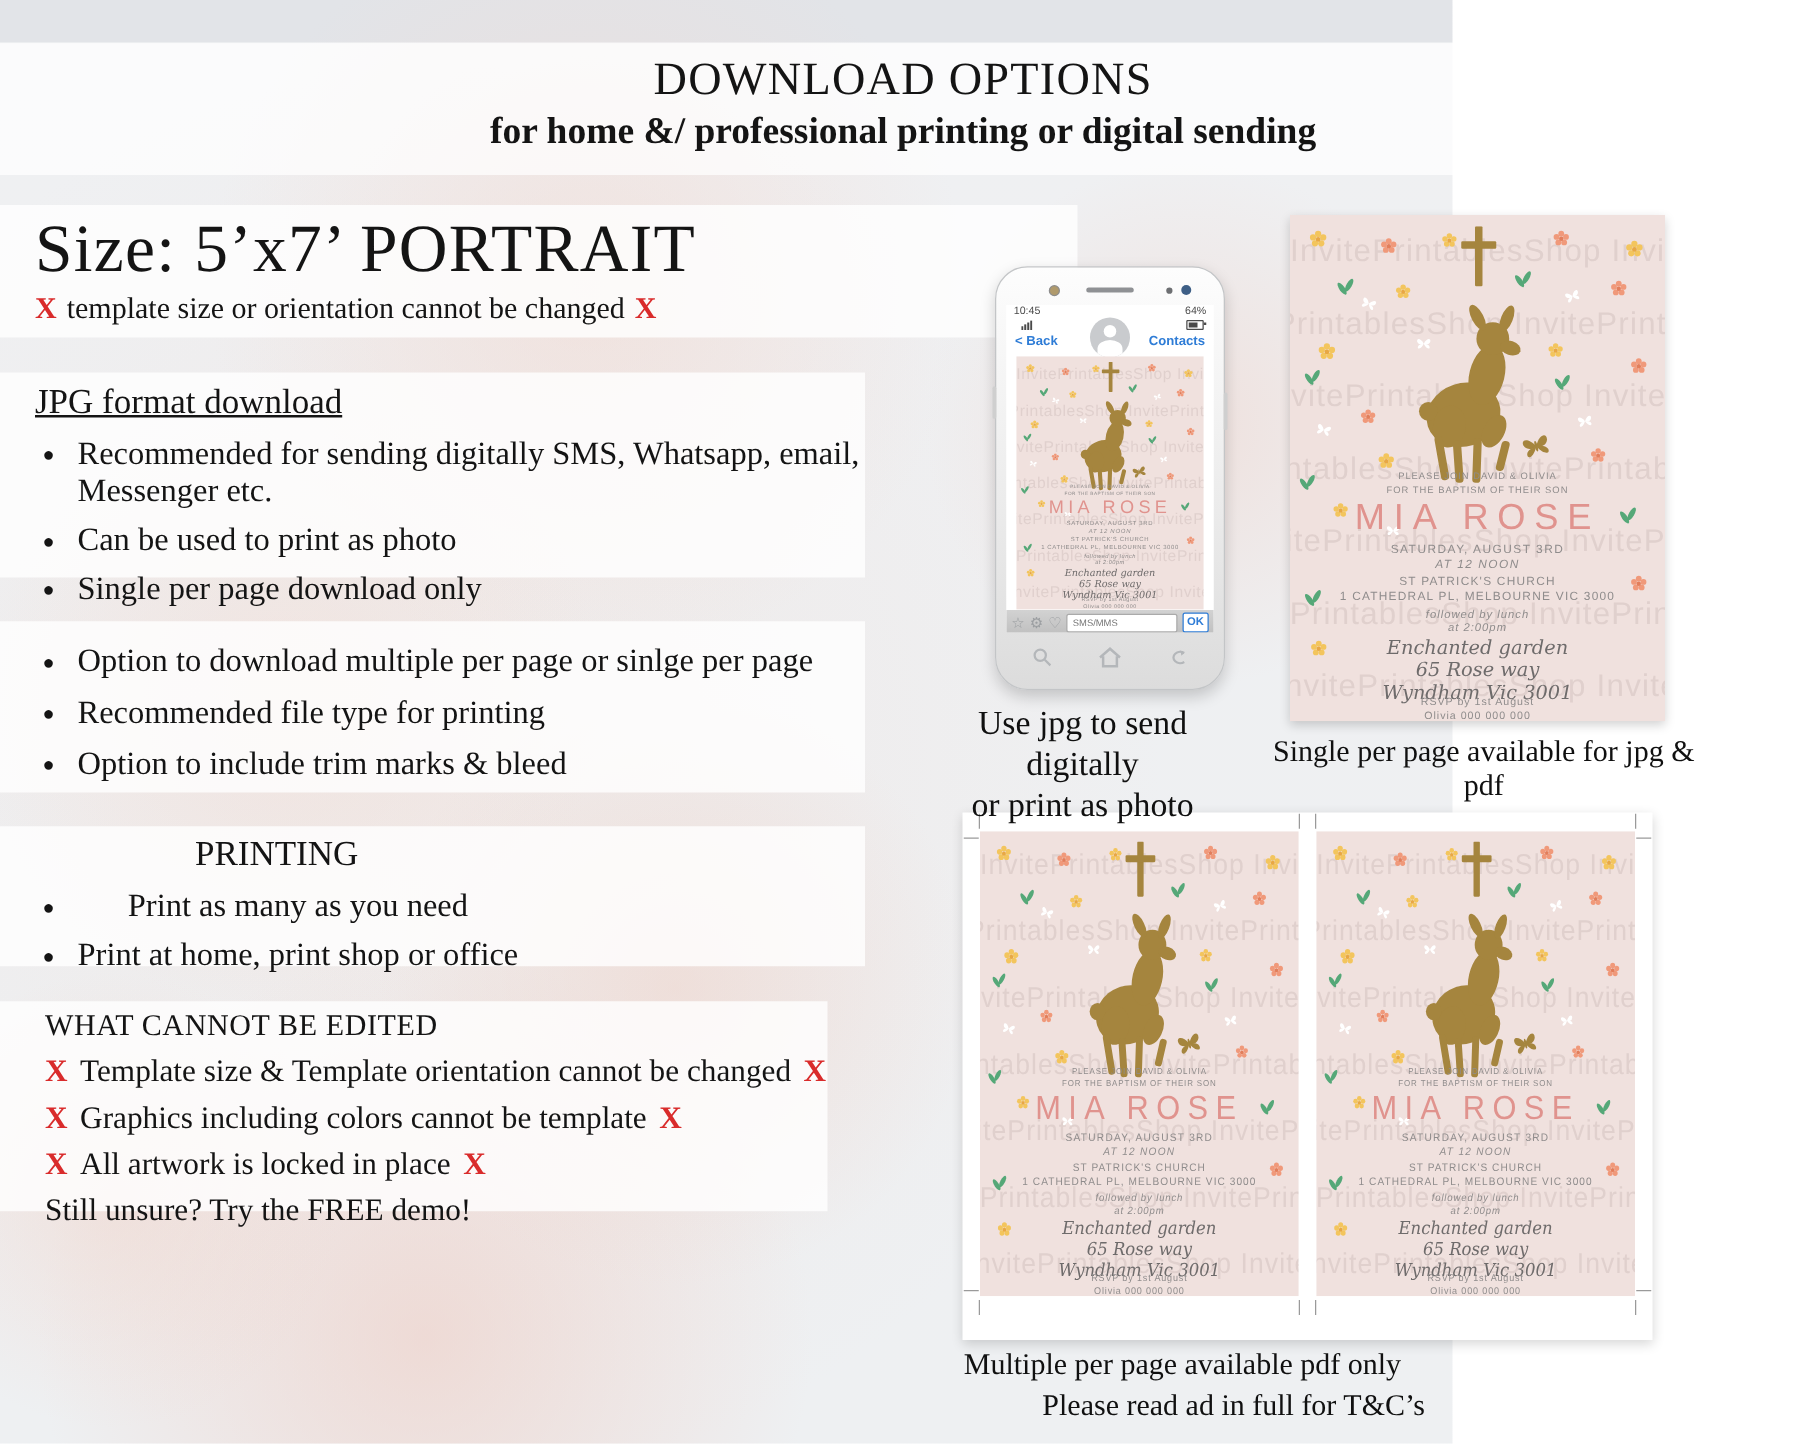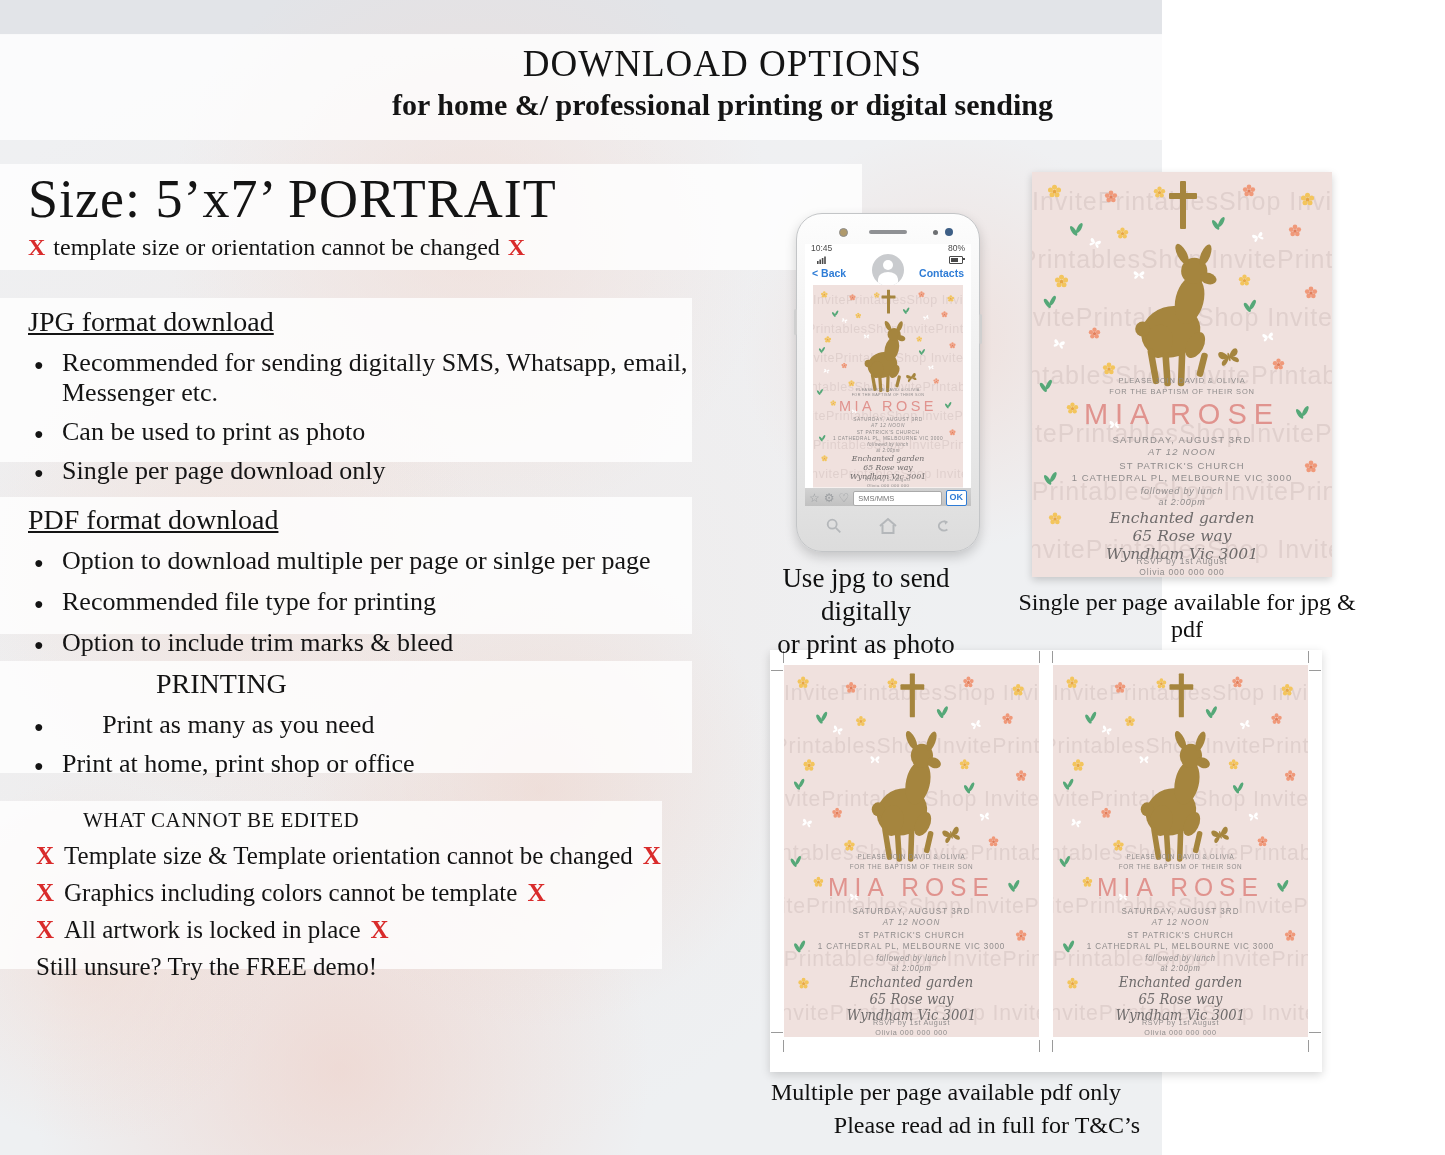--- a/index.html
+++ b/index.html
@@ -33,21 +33,21 @@
   .sec-title.u{text-decoration:underline;}
   ul.blist{list-style:none;margin:10px 0 0 0;padding:0;font-size:26px;line-height:30px;}
   ul.blist li{position:relative;padding:0 0 9px 34px;max-width:650px;}
   ul.blist li::before{content:"\25CF";position:absolute;left:6px;top:2px;font-size:16px;}
   .sec{position:absolute;left:28px;}
   .sec-jpg{top:306px;}
   .sec-pdf{top:504px;}
   .sec-pdf ul.blist li{padding-bottom:11px;}
   .sec-print{top:668px;text-align:center;}
   .sec-edit{top:808px;left:36px;}
-  .edit-title{font-size:21px;letter-spacing:.5px;margin-left:47px;}
+  .edit-title{font-size:24px;letter-spacing:.5px;}
   .edit-line{font-size:25px;margin-top:9px;}
   .edit-line .xr{margin-right:10px;}
   .edit-line .xr.tail{margin-left:10px;margin-right:0;}
   .edit-foot{font-size:25px;margin-top:9px;}
 
   
   .cap{position:absolute;font-size:27px;color:#101010;}
   .cap-phone{left:756px;top:562px;width:220px;text-align:center;line-height:33px;}
   .cap-single{left:1012px;top:589px;width:350px;text-align:center;font-size:24px;}
   .cap-multi{left:771px;top:1079px;font-size:24px;}
@@ -150,21 +150,20 @@
     <div class="sec-title u">JPG format download</div>
     <ul class="blist">
       <li>Recommended for sending digitally SMS, Whatsapp, email, Messenger etc.</li>
       <li>Can be used to print as photo</li>
       <li>Single per page download only</li>
     </ul>
   </div>
 
   <div class="band" style="left:0;top:497px;width:692px;height:137px;"></div>
   <div class="sec sec-pdf">
-    <div class="sec-title u">PDF format download</div>
     <ul class="blist">
       <li>Option to download multiple per page or sinlge per page</li>
       <li>Recommended file type for printing</li>
       <li>Option to include trim marks &amp; bleed</li>
     </ul>
   </div>
 
   <div class="band" style="left:0;top:661px;width:692px;height:112px;"></div>
   <div class="sec sec-print">
     <div class="sec-title">PRINTING</div>
@@ -195,21 +194,21 @@
           <svg width="9" height="8" viewBox="0 0 9 8">
               <g fill="#4a4a4a">
                 <rect x="0" y="5" width="1.6" height="3"></rect>
                 <rect x="2.4" y="3.5" width="1.6" height="4.5"></rect>
                 <rect x="4.8" y="2" width="1.6" height="6"></rect>
                 <rect x="7.2" y="0.5" width="1.6" height="7.5"></rect>
               </g>
             </svg>
           </span>
         <span class="grp">
-            <span>80%</span>
+            <span>64%</span>
           <span class="batt"></span>
           </span>
       </div>
       <div class="navrow">
         <span class="back">&lt; Back</span>
         <span class="avatar"></span>
         <span class="contacts">Contacts</span>
       </div>
       <div class="phone-invite-row">
         <div class="invite-slot slot-phone">

